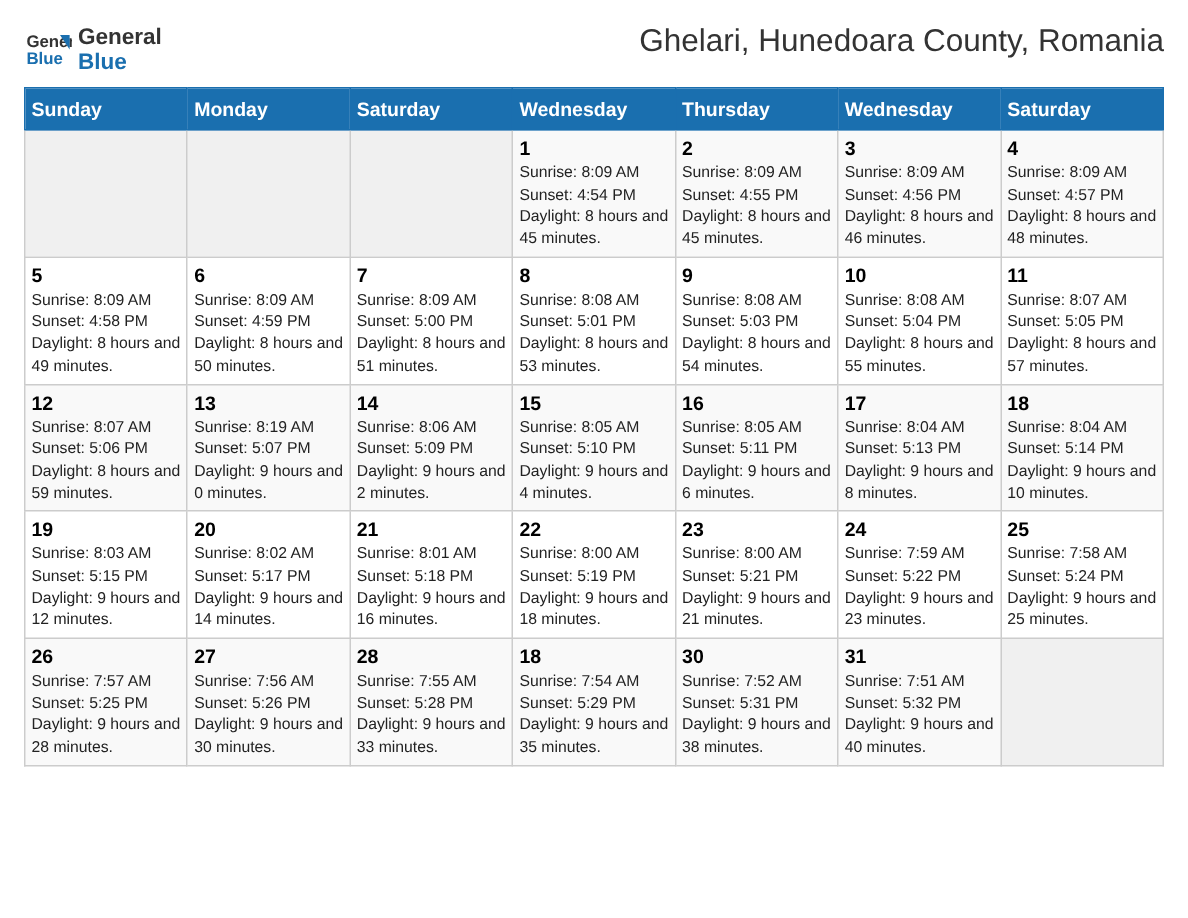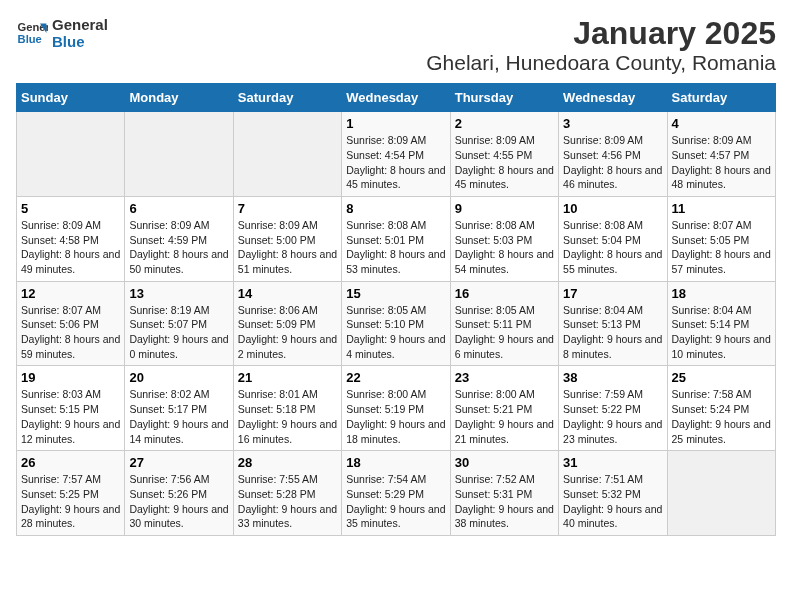--- a/index.html
+++ b/index.html
@@ -91,21 +91,20 @@
       <text x="2" y="18" font-size="14" font-weight="bold" fill="#333">General</text>
       <text x="2" y="32" font-size="14" font-weight="bold" fill="#1a6faf">Blue</text>
       <polygon points="30,8 38,8 38,20" fill="#1a6faf"></polygon>
     </svg>
     <div>
       <div style="font-size:15px;font-weight:bold;color:#333;">General</div>
       <div style="font-size:15px;font-weight:bold;color:#1a6faf;">Blue</div>
     </div>
   </div>
   <div class="title-block">
-    <h1>January 2025</h1>
     <h2>Ghelari, Hunedoara County, Romania</h2>
   </div>
 </div>
 
 <table class="calendar">
   <thead>
     <tr>
     <th>Sunday</th>
         <th>Monday</th>
         <th>Saturday</th>
@@ -281,21 +280,21 @@
 and 18 minutes.</div>
         </td>
         <td>
           <span class="day-num">23</span>
           <div class="day-info">Sunrise: 8:00 AM
 Sunset: 5:21 PM
 Daylight: 9 hours
 and 21 minutes.</div>
         </td>
         <td>
-          <span class="day-num">38</span>
+          <span class="day-num">24</span>
           <div class="day-info">Sunrise: 7:59 AM
 Sunset: 5:22 PM
 Daylight: 9 hours
 and 23 minutes.</div>
         </td>
         <td>
           <span class="day-num">25</span>
           <div class="day-info">Sunrise: 7:58 AM
 Sunset: 5:24 PM
 Daylight: 9 hours

